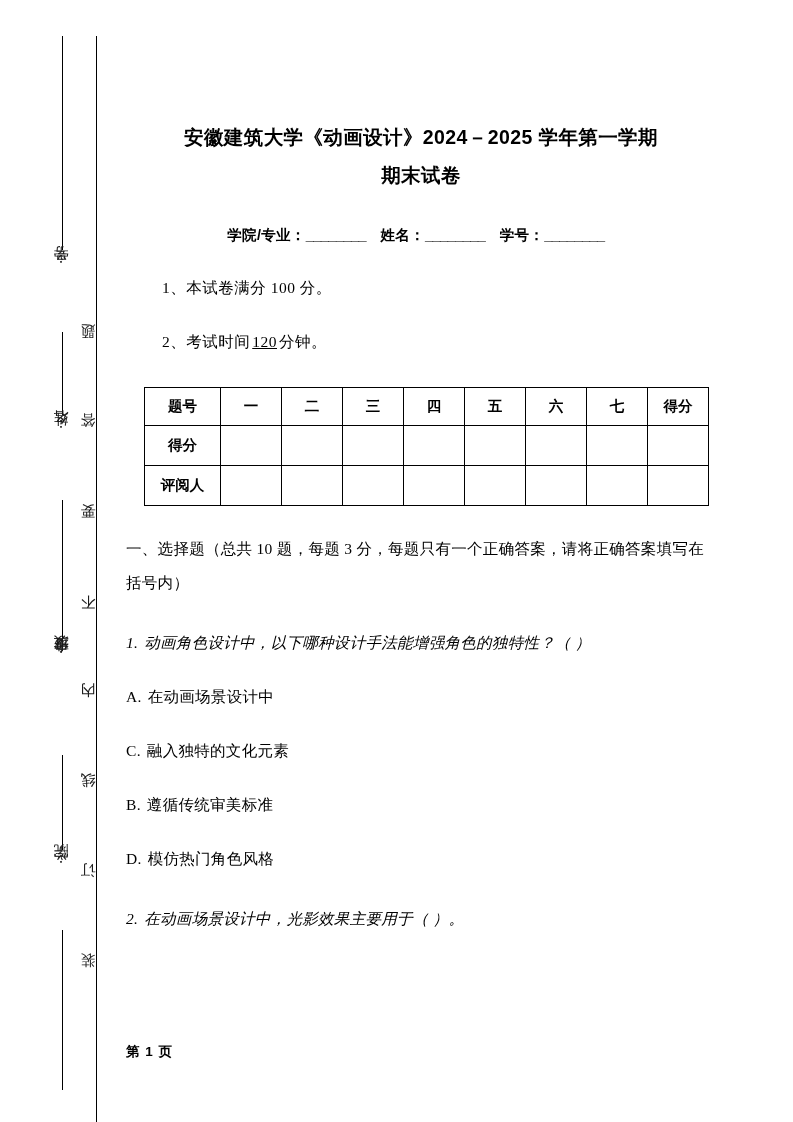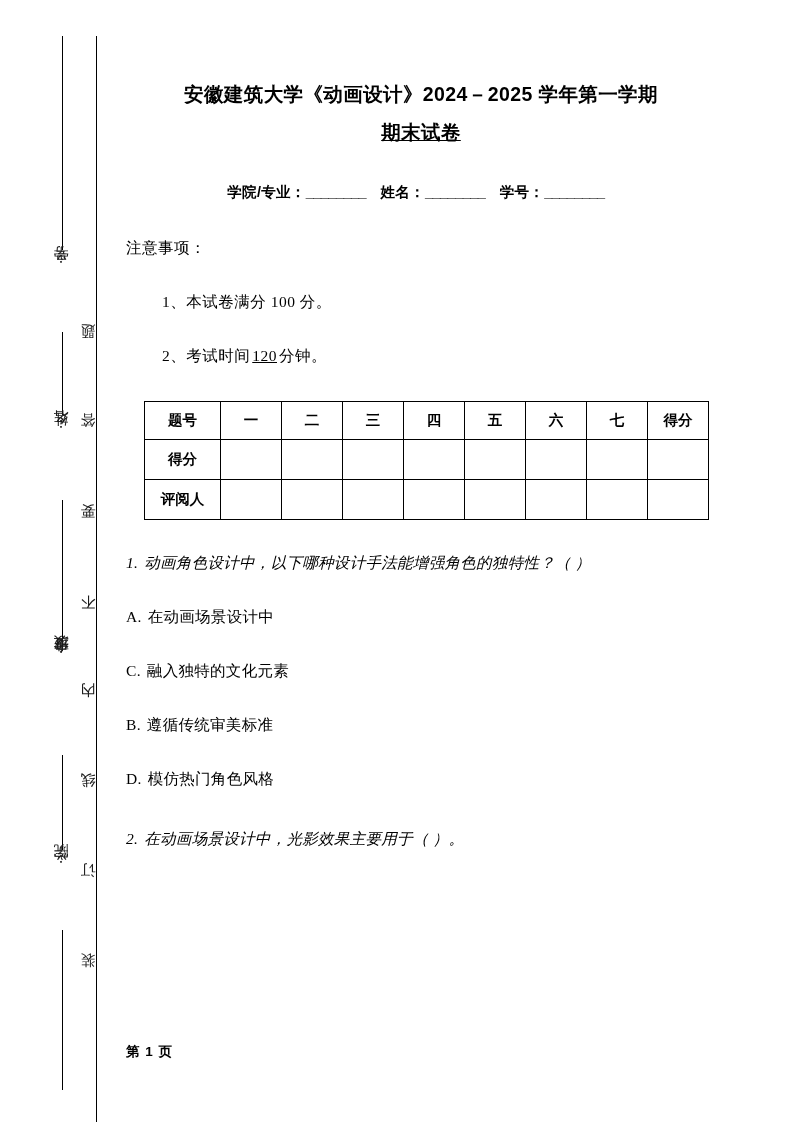--- a/index.html
+++ b/index.html
@@ -60,23 +60,23 @@
     width: 590px;
   }
 
   .doc-title {
     font-family: "Liberation Sans", "DejaVu Sans", sans-serif;
     font-weight: bold;
     font-size: 19.5px;
     line-height: 38px;
     text-align: center;
     letter-spacing: 0.4px;
-    margin-top: 75px;
-  }
-  .doc-title .line2 { display: block; text-decoration: underline; }
+    margin-top: 118px;
+  }
+  .doc-title .line2 { display: block; }
 
   .info-line {
     font-family: "Liberation Sans", "DejaVu Sans", sans-serif;
     font-weight: bold;
     font-size: 14.5px;
     text-align: center;
     margin-top: 32px;
     letter-spacing: 0.3px;
   }
   .info-line .field { margin-right: 10px; text-align: center; }
@@ -195,21 +195,20 @@
         <span>学院/专业：</span><span class="blank">________</span>
       </span>
       <span class="field">
         <span>姓名：</span><span class="blank">________</span>
       </span>
       <span class="field">
         <span>学号：</span><span class="blank">________</span>
       </span>
     </div>
 
-    <div class="notice-head">注意事项：</div>
 
     <div class="notice-item">1、本试卷满分 100 分。</div>
 
     <div class="notice-item">
       <span>2、考试时间</span><span class="u-val">120</span><span>分钟。</span>
     </div>
 
     <div class="score-table-wrap">
       <table class="score">
         <tbody id="score-table-body">
@@ -243,20 +242,21 @@
               <td class="col"></td>
               <td class="col"></td>
               <td class="col"></td>
               <td class="col"></td>
               <td class="col"></td>
             </tr>
           </tbody>
       </table>
     </div>
 
+    <div class="section-head">一、选择题（总共 10 题，每题 3 分，每题只有一个正确答案，请将正确答案填写在括号内）</div>
 
     <div id="questions-container">
         <div class="question"><span class="opt-key">1.</span><span>动画角色设计中，以下哪种设计手法能增强角色的独特性？（  ）</span></div>
         <div class="option"><span class="opt-key">A.</span><span>在动画场景设计中</span></div>
         <div class="option"><span class="opt-key">C.</span><span>融入独特的文化元素</span></div>
         <div class="option"><span class="opt-key">B.</span><span>遵循传统审美标准</span></div>
         <div class="option"><span class="opt-key">D.</span><span>模仿热门角色风格</span></div>
         <div class="question"><span class="opt-key">2.</span><span>在动画场景设计中，光影效果主要用于（  ）。</span></div>
       </div>
 

